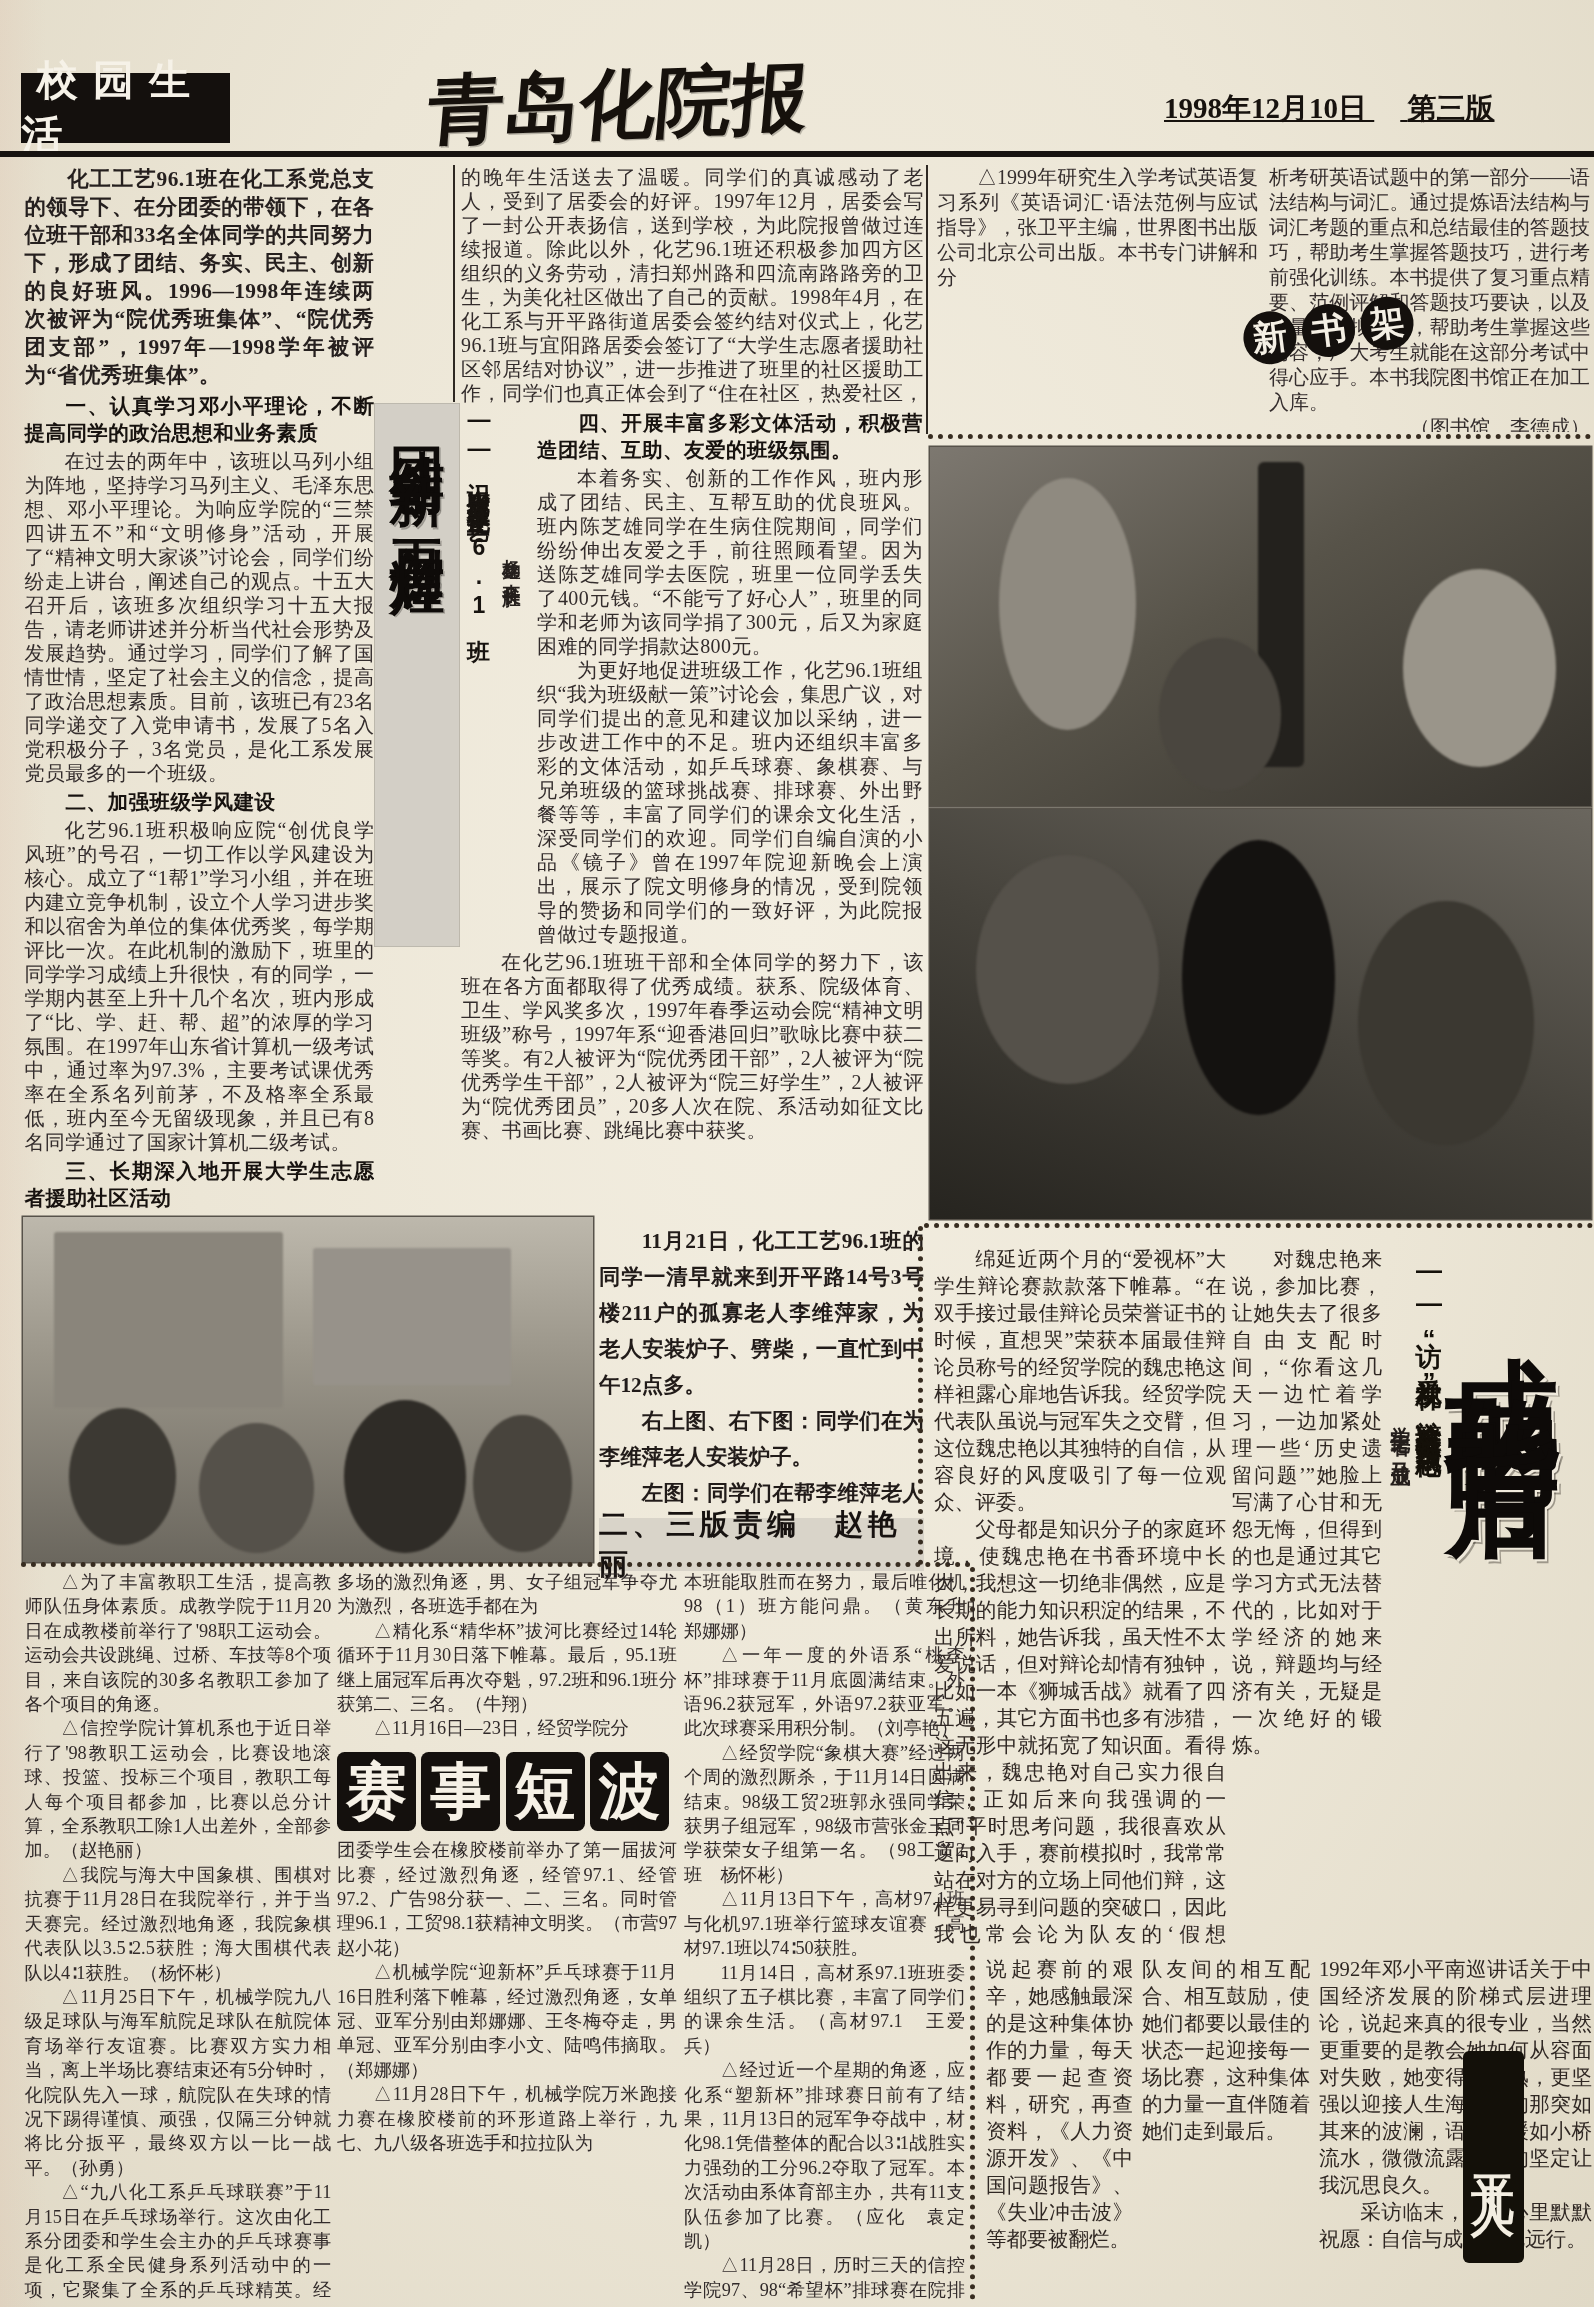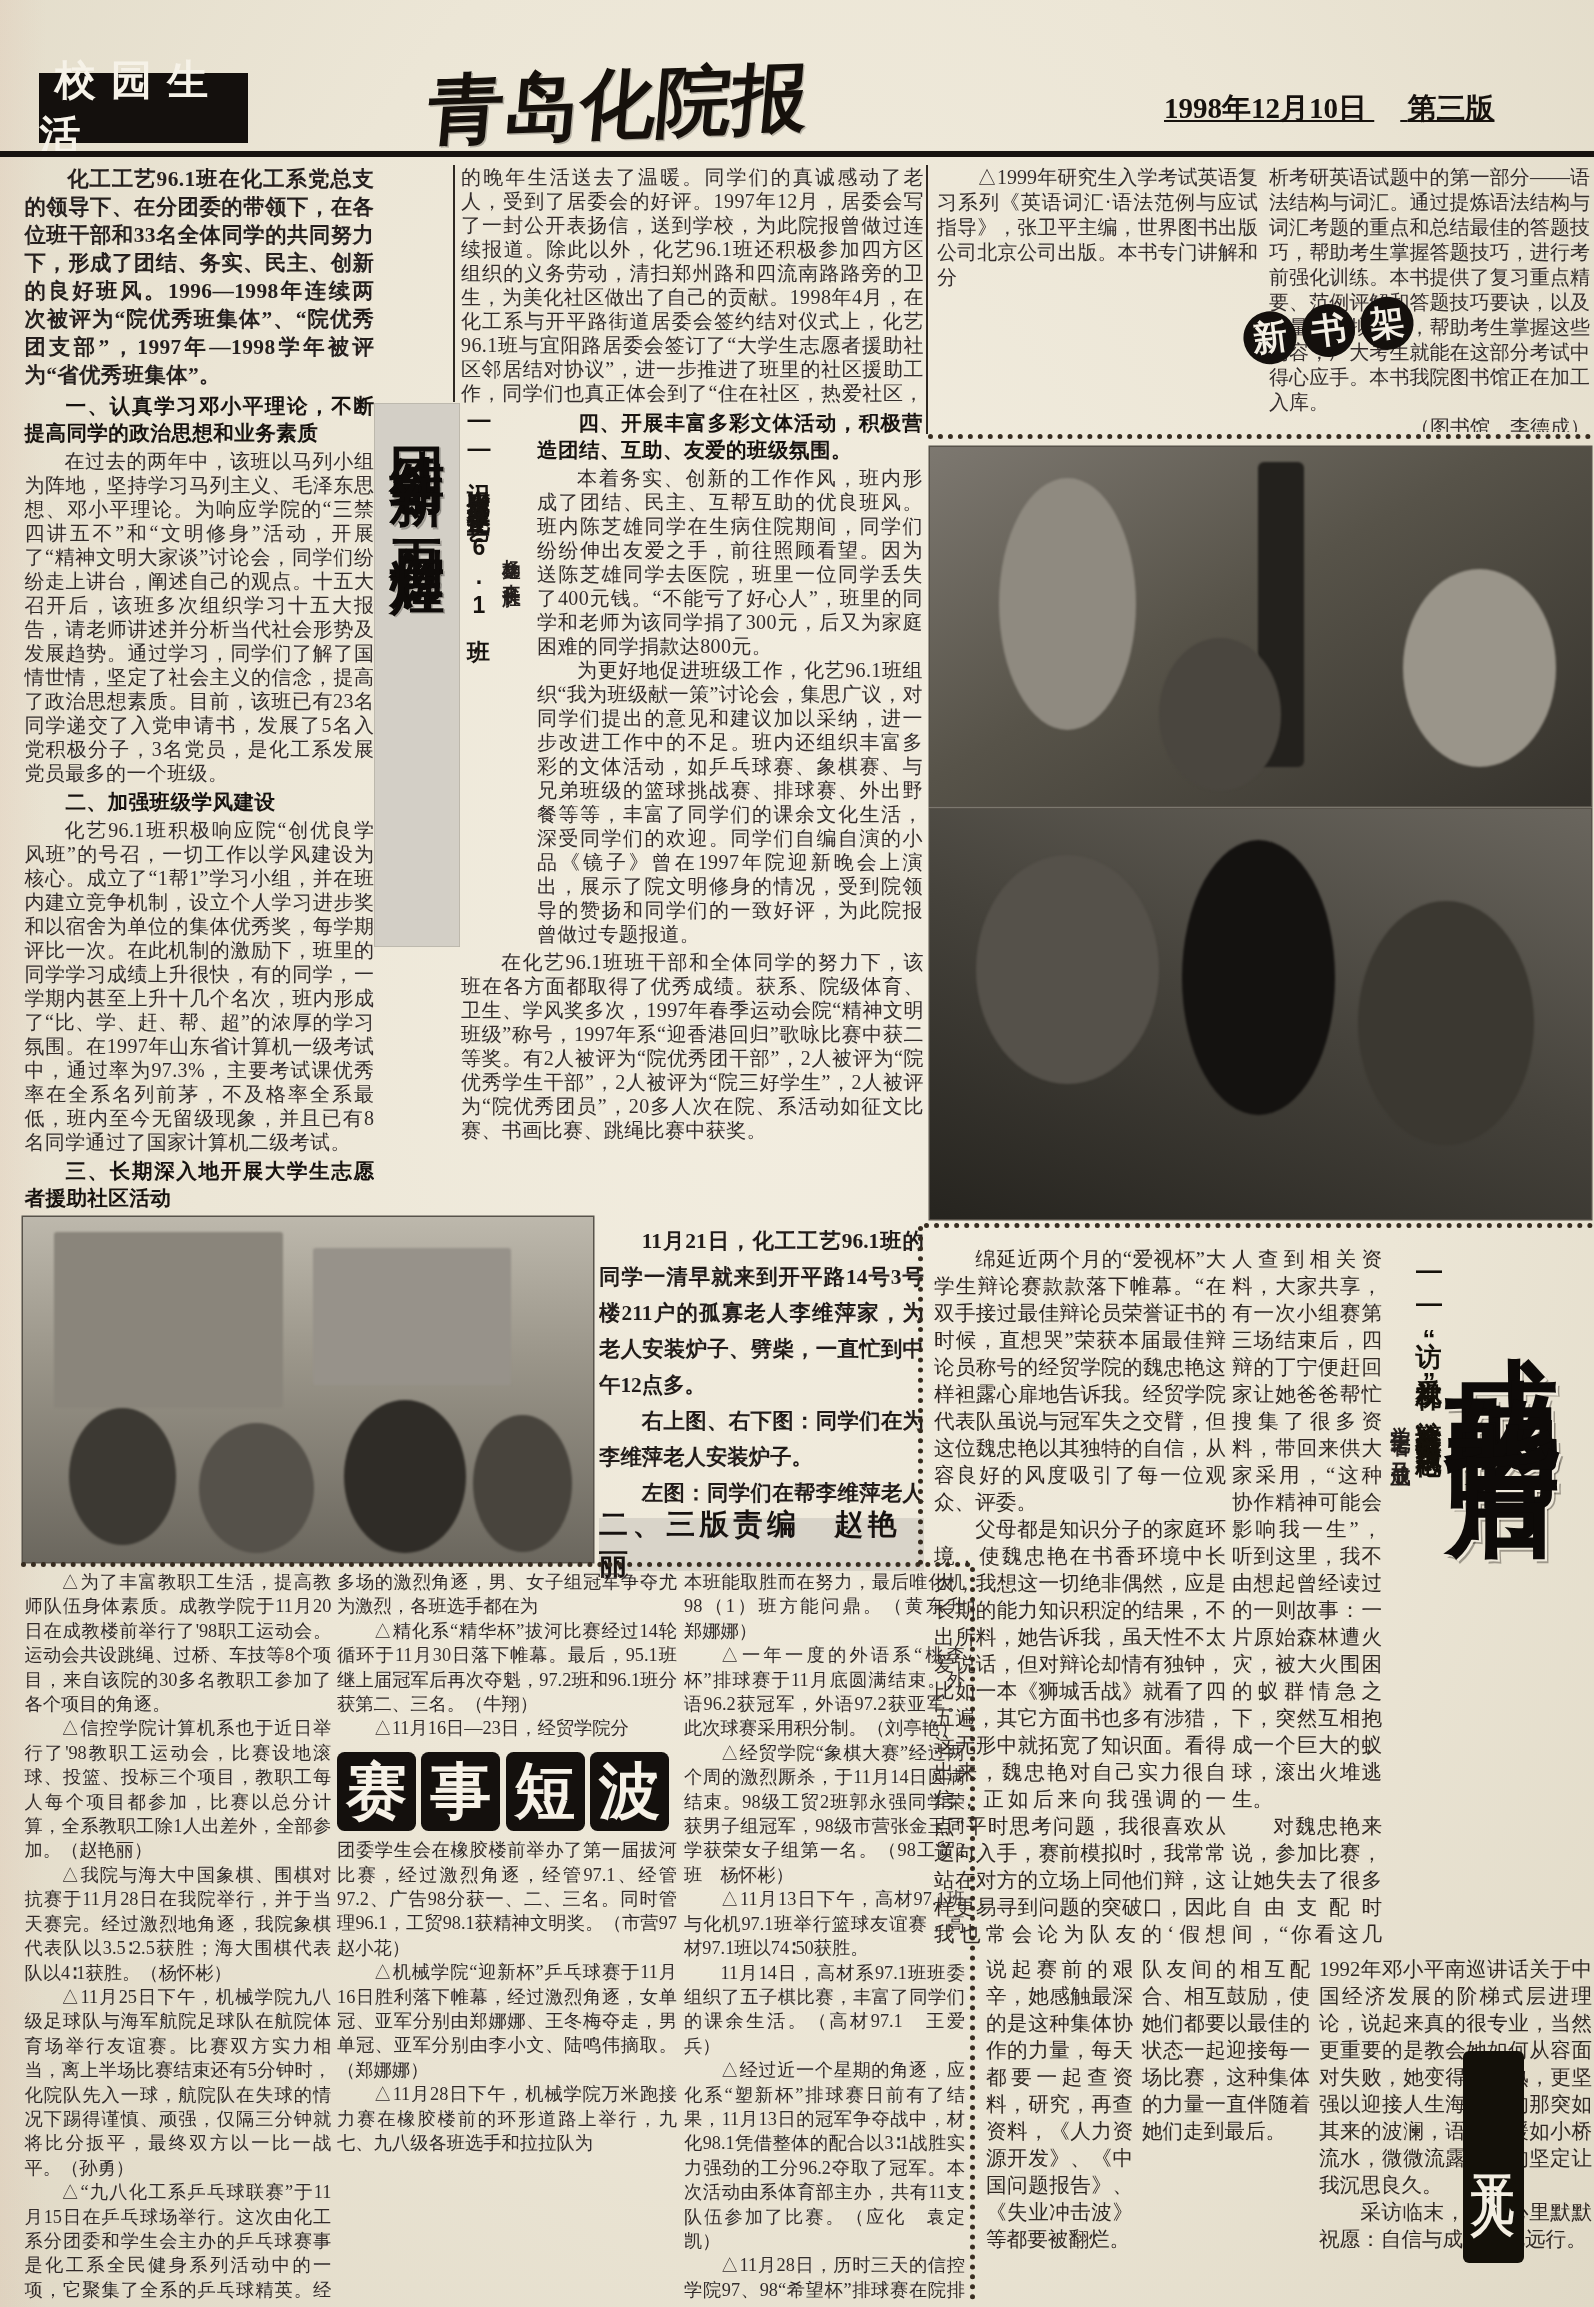--- a/index.html
+++ b/index.html
@@ -13,21 +13,21 @@
   .noind{text-indent:0;}
   .body-t{font-size:20px;line-height:24px;letter-spacing:0.4px;color:#332c2c;overflow:hidden;}
   .lede{font-size:21.4px;line-height:28px;font-weight:700;color:#251f1e;}
   .sechead{font-family:"Liberation Sans",sans-serif;font-weight:900;font-size:20.6px;line-height:27px;color:#17120f;margin:3.1px 0;text-indent:2em;}
   .clip{overflow:hidden;}
   .vert{writing-mode:vertical-rl;text-orientation:upright;}
   .rule-v{background:#2e2822;width:2.3px;}
   .hdot{border-top:5.3px dotted #372c20;height:0;}
   .vdot{border-left:5.3px dotted #372c20;width:0;}
   .banner{background:#14100d;color:#f6f2e8;display:flex;align-items:center;justify-content:flex-end;
-    font-family:"Liberation Sans",sans-serif;font-weight:900;font-size:41px;letter-spacing:15.3px;text-indent:15.3px;margin-left:18px;}
+    font-family:"Liberation Sans",sans-serif;font-weight:900;font-size:41px;letter-spacing:15.3px;text-indent:15.3px;}
   .masthead{font-family:"Liberation Serif",serif;font-weight:900;font-size:76px;line-height:1;
     transform:rotate(-2deg) skewX(-7deg);color:#16110c;text-shadow:1.5px 1.5px 0 rgba(20,15,10,0.25);white-space:nowrap;}
   .dateline{font-family:"Liberation Serif",serif;font-weight:700;font-size:29px;color:#17120e;white-space:nowrap;text-decoration:underline;}
   .headline-strip{background:#d3cfc6;box-shadow:0 0 0 0.8px #b7b2a6 inset;display:flex;justify-content:center;}
   .headline-txt{font-family:"Liberation Sans",sans-serif;font-weight:900;font-size:55px;line-height:1;letter-spacing:7.6px;color:#0e0b09;text-shadow:0 0 1.5px #f4efe3,1.5px 1.5px 0 rgba(14,10,8,.3);}
   .sub-vert{font-family:"Liberation Sans",sans-serif;font-weight:700;font-size:23px;letter-spacing:3.1px;color:#17130f;}
   .auth-vert{font-weight:700;font-size:18.3px;letter-spacing:2.3px;color:#241f1c;}
   .photo{background:linear-gradient(165deg,#8d887e 0%,#6e6a61 40%,#4a463f 100%);box-shadow:0 0 0 1.5px #57524a;position:absolute;overflow:hidden;}
   .ph{position:absolute;border-radius:50%;filter:blur(0.8px);}
   .cap-t{font-weight:700;font-size:21.4px;line-height:36px;color:#211b19;}
@@ -156,21 +156,20 @@
   <div class="abs hdot" style="left:924px;top:1223px;width:669px;"></div>
   <div class="abs vdot" style="left:918px;top:1226px;height:339px;"></div>
   <div class="abs hdot" style="left:21.4px;top:1562px;width:950px;"></div>
   <div class="abs vdot" style="left:970px;top:1567px;height:733px;"></div>
 
   <div class="abs feat-t clip" style="left:934px;top:1246px;width:292px;height:704px;">
     <p>绵延近两个月的“爱视杯”大学生辩论赛款款落下帷幕。“在双手接过最佳辩论员荣誉证书的时候，直想哭”荣获本届最佳辩论员称号的经贸学院的魏忠艳这样袒露心扉地告诉我。经贸学院代表队虽说与冠军失之交臂，但这位魏忠艳以其独特的自信，从容良好的风度吸引了每一位观众、评委。</p>
     <p>父母都是知识分子的家庭环境，使魏忠艳在书香环境中长大，我想这一切绝非偶然，应是长期的能力知识积淀的结果，不出所料，她告诉我，虽天性不太爱说话，但对辩论却情有独钟，比如一本《狮城舌战》就看了四五遍，其它方面书也多有涉猎，这无形中就拓宽了知识面。看得出来，魏忠艳对自己实力很自信，正如后来向我强调的一点“平时思考问题，我很喜欢从逆向入手，赛前模拟时，我常常站在对方的立场上同他们辩，这样更易寻到问题的突破口，因此我也常会论为队友的‘假想敌’。”一脸的认真，一脸的天真。</p>
   </div>
   <div class="abs feat-t clip" style="left:1232px;top:1246px;width:150px;height:704px;">
-    <p class="noind">人查到相关资料，大家共享，有一次小组赛第三场结束后，四辩的丁宁便赶回家让她爸爸帮忙搜集了很多资料，带回来供大家采用，“这种协作精神可能会影响我一生”，听到这里，我不由想起曾经读过的一则故事：一片原始森林遭火灾，被大火围困的蚁群情急之下，突然互相抱成一个巨大的蚁球，滚出火堆逃生。</p>
     <p>对魏忠艳来说，参加比赛，让她失去了很多自由支配时间，“你看这几天一边忙着学习，一边加紧处理一些‘历史遗留问题’”她脸上写满了心甘和无怨无悔，但得到的也是通过其它学习方式无法替代的，比如对于学经济的她来说，辩题均与经济有关，无疑是一次绝好的锻炼。</p>
   </div>
 
   <div class="abs vert feat-by" style="left:1388px;top:1411px;height:229px;">学生记者　马成亚</div>
   <div class="abs vert feat-sub" style="left:1412px;top:1255px;height:725px;">——访“爱视杯”辩论赛最佳辩论员魏忠艳</div>
   <div class="abs vert feat-title" style="left:1446px;top:1264px;height:725px;">成功的背后</div>
 
   <div class="abs feat-t clip" style="left:1142px;top:1956px;width:168px;height:344px;">
     <p class="noind">队友间的相互配合、相互鼓励，使她们都要以最佳的状态一起迎接每一场比赛，这种集体的力量一直伴随着她们走到最后。</p>
   </div>

